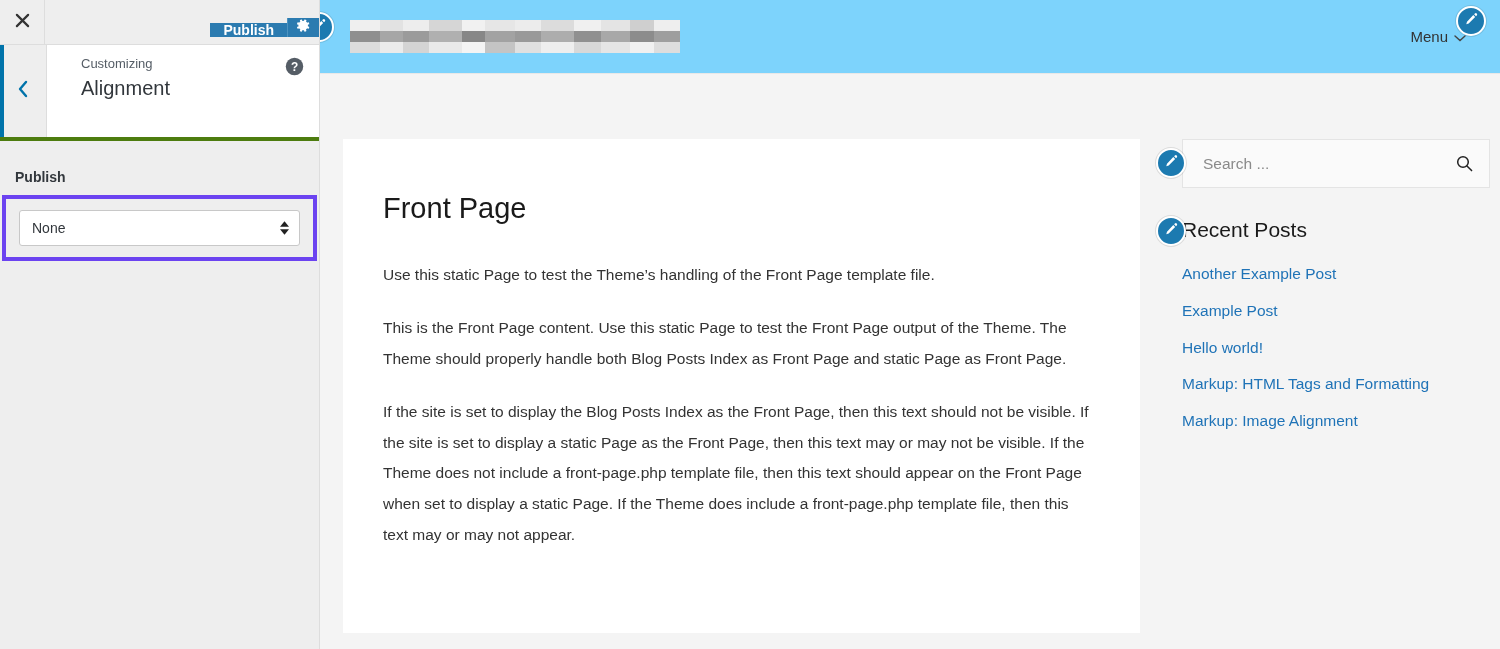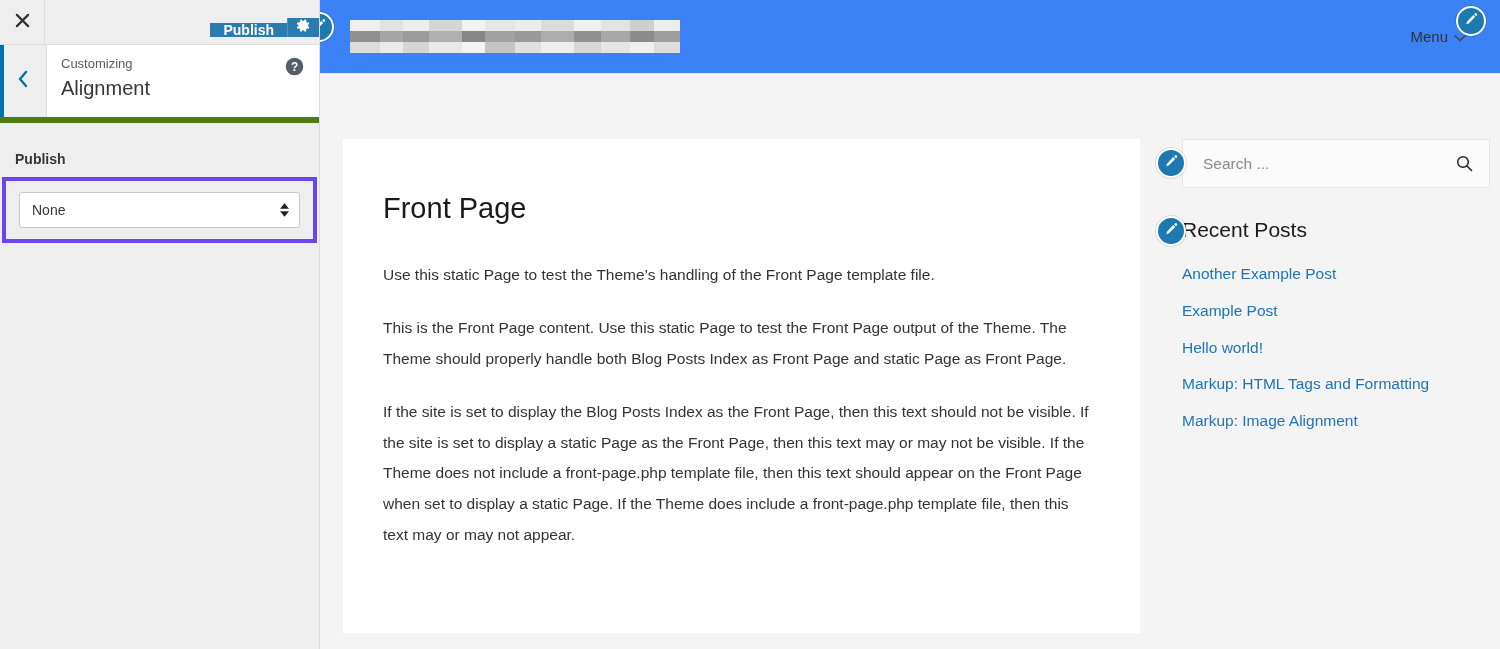--- a/index.html
+++ b/index.html
@@ -53,25 +53,26 @@
   .cz-gear {
     background: #2b7bb0;
     width: 32px;
     display: flex; align-items: center; justify-content: center;
     cursor: pointer;
     border-left: 1px solid #4d93c0;
   }
   .cz-gear svg { width: 15px; height: 15px; }
 
   .cz-header {
-    height: 78px;
+    height: 96px;
     background: #ffffff;
     display: flex;
-    border-bottom: 6px solid #4d7c0f;
-    position: relative;
+    border-bottom: 4px solid #4d7c0f;
+    position: relative;
+    gap: 20px;
   }
   .cz-back {
     width: 47px;
     background: #eeeeee;
     border-right: 1px solid #dddddd;
     display: flex; align-items: center; justify-content: center;
     cursor: pointer;
     position: relative;
   }
   .cz-back::before {
@@ -139,21 +140,21 @@
   
   .preview {
     flex: 1;
     height: 649px;
     background: #f4f4f4;
     position: relative;
     overflow: hidden;
   }
   .site-header {
     height: 74px;
-    background: #3b82f6;
+    background: #7dd3fc;
     border-bottom: 1px solid #e8e8e8;
     display: flex; align-items: center;
     position: relative;
     padding: 0 28px 0 26px;
   }
   .blurred-title {
     height: 34px; width: 330px;
     margin-left: 4px;
     position: relative;
     overflow: hidden;

